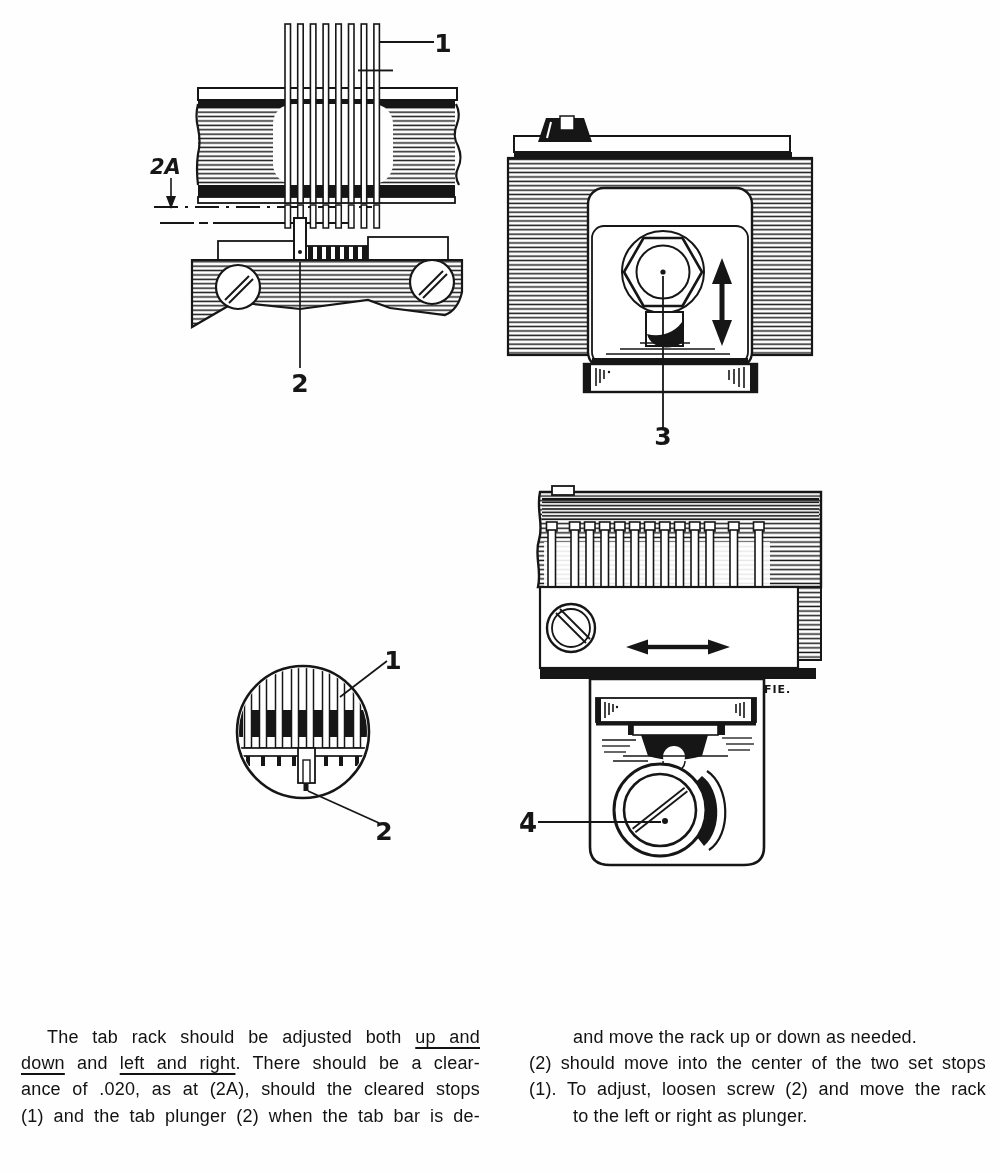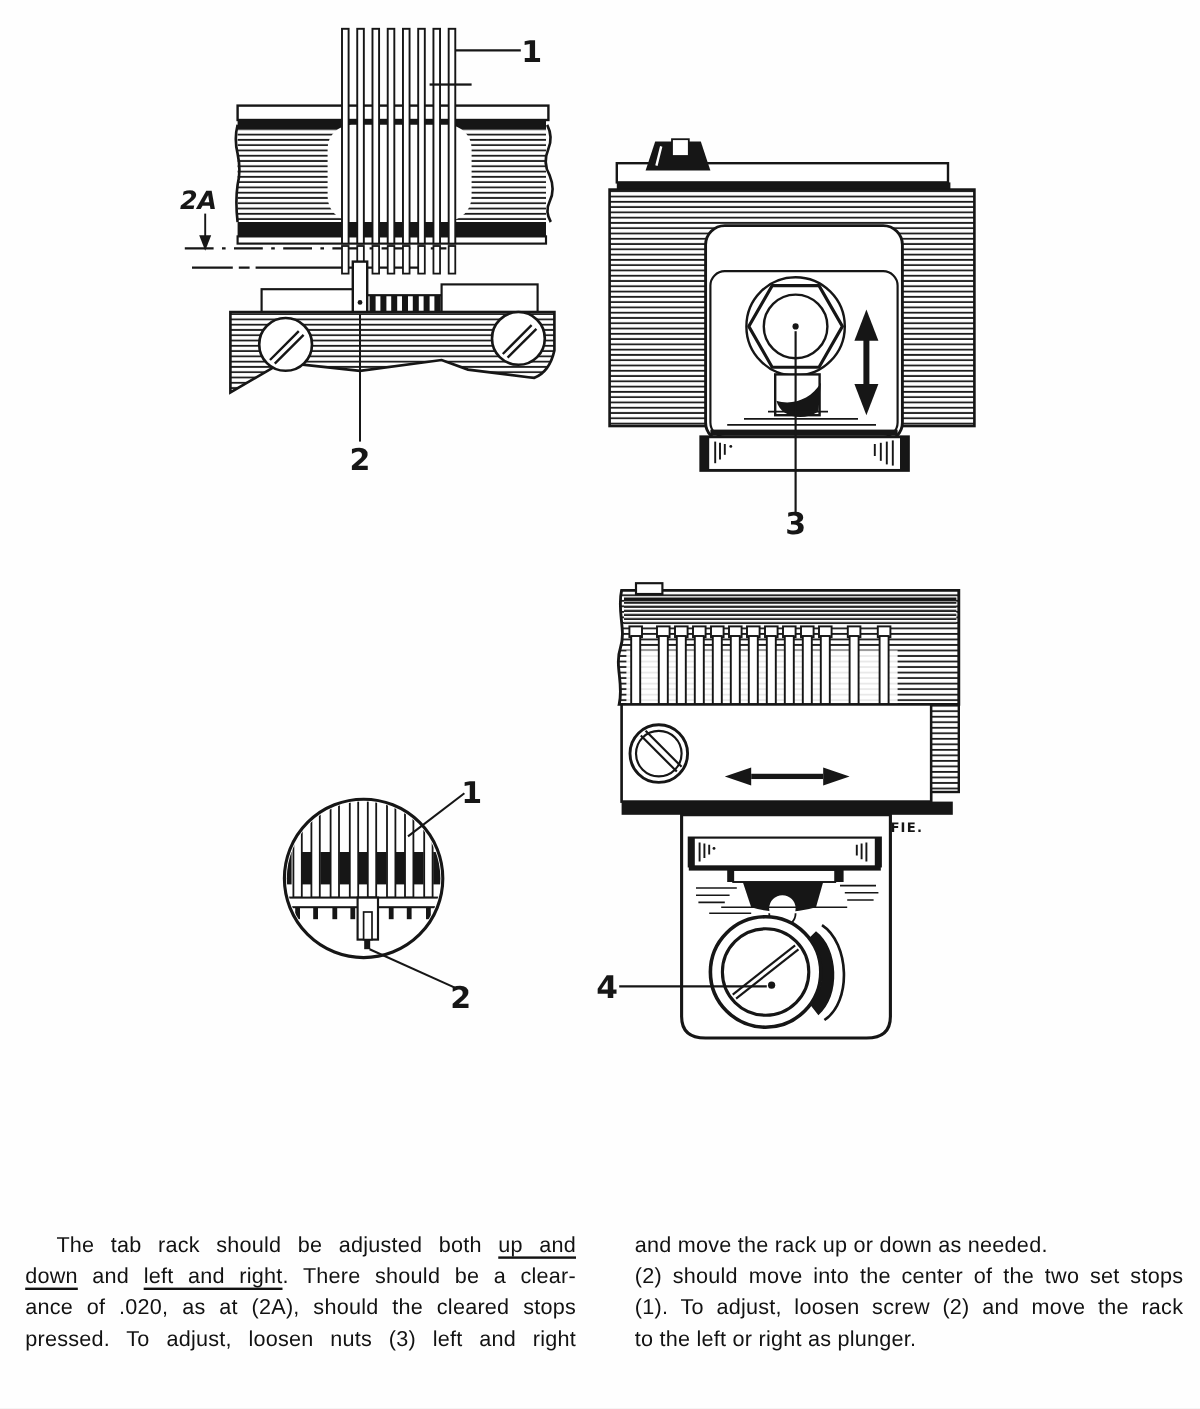--- a/index.html
+++ b/index.html
@@ -20,21 +20,21 @@
     fill:#161616; letter-spacing:1px;
   }
   .col { position:absolute; top:1024px; }
   .col-left  { left:21px;  width:459px; }
   .col-right { left:529px; width:457px; }
   .tl {
     font-size:18px; line-height:26.2px; letter-spacing:0.2px;
     text-align:justify; text-align-last:justify; height:26.2px;
     white-space:normal; color:#121212;
   }
-  .tl.short { text-align-last:left; }
+  .tl.short { text-align-last:left;margin-left:44px; }
   .ind  { text-indent:26px; }
   .ind2 { text-indent:30px; }
   .u {
     text-decoration:underline;
     text-decoration-thickness:1.6px;
     text-underline-offset:4px;
   }
 </style>
 </head>
 <body>
@@ -249,21 +249,21 @@
       </g>
 
       <line x1="145" y1="82" x2="192" y2="46" stroke="#161616" stroke-width="1.7"></line>
       <text class="callout" x="198" y="54" font-size="25" text-anchor="middle">1</text>
 
       <line x1="113" y1="176" x2="184" y2="208" stroke="#161616" stroke-width="1.7"></line>
       <text class="callout" x="189" y="225" font-size="25" text-anchor="middle">2</text>
     </svg>
   </div>
 
-  <div class="fig" style="left:486px; top:480px;">
+  <div class="fig" style="left:508px; top:480px;">
     <svg width="340" height="400" viewBox="0 0 340 400">
       <defs>
         <pattern id="hatchD" patternUnits="userSpaceOnUse" width="6" height="4.6">
           <rect width="6" height="4.6" fill="#ffffff"></rect>
           <rect y="1.5" width="6" height="1.5" fill="#1c1c1c"></rect>
         </pattern>
         <pattern id="hatchDd" patternUnits="userSpaceOnUse" width="6" height="3.4">
           <rect width="6" height="3.4" fill="#ffffff"></rect>
           <rect y="1" width="6" height="1.7" fill="#1c1c1c"></rect>
         </pattern>
@@ -374,21 +374,21 @@
 
       <line x1="30" y1="342" x2="153" y2="342" stroke="#161616" stroke-width="1.8"></line>
       <text class="callout" x="20" y="352" font-size="26" text-anchor="middle">4</text>
     </svg>
   </div>
 
   <div class="col col-left">
     <div class="tl ind"><span>The tab rack should be adjusted both </span><span class="u">up and</span></div>
     <div class="tl"><span class="u">down</span><span> and </span><span class="u">left and right</span><span>. There should be a clear-</span></div>
     <div class="tl"><span>ance of .020, as at (2A), should the cleared stops</span></div>
-    <div class="tl"><span>pressed. To adjust, loosen nuts (3) left and right</span></div>
+    <div class="tl"><span>(1) and the tab plunger (2) when the tab bar is de-</span></div>
   </div>
 
   <div class="col col-right">
     <div class="tl short"><span>and move the rack up or down as needed.</span></div>
     <div class="tl"><span>(2) should move into the center of the two set stops</span></div>
     <div class="tl"><span>(1). To adjust, loosen screw (2) and move the rack</span></div>
     <div class="tl short"><span>to the left or right as plunger.</span></div>
   </div>
 
 </div>

